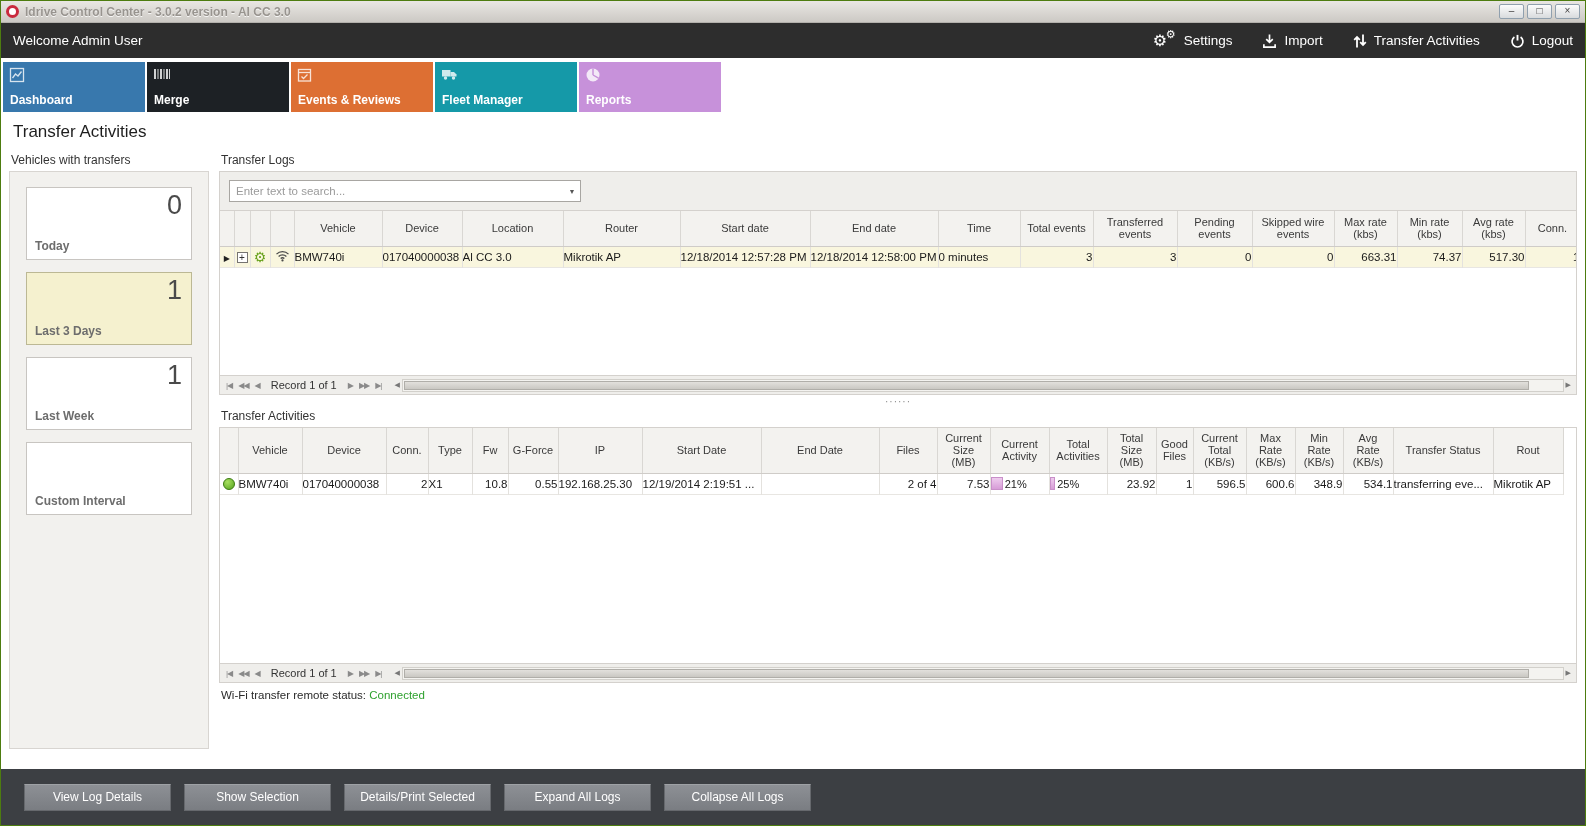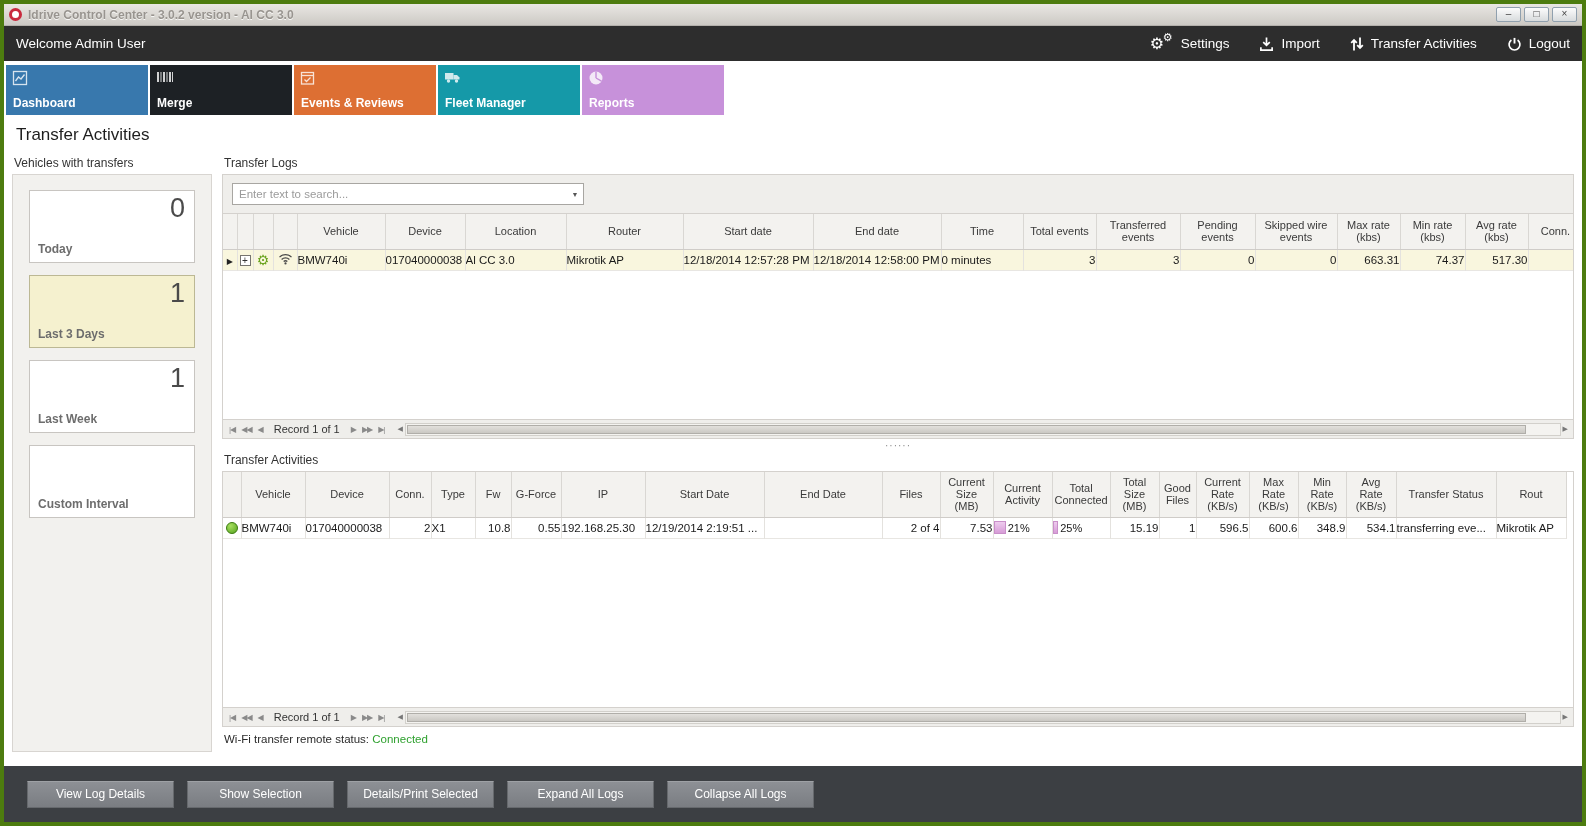--- a/index.html
+++ b/index.html
@@ -1,18 +1,18 @@
 <!DOCTYPE html>
 <html><head>
 <meta charset="utf-8">
 <style>
   * { box-sizing: border-box; }
   html,body { margin:0; padding:0; }
   body { width:1586px; height:826px; font-family:"Liberation Sans",sans-serif; background:#fff; overflow:hidden; }
-  .window { width:100%; height:100%; border:4px solid #4d7c0f; display:flex; flex-direction:column; background:#fff; }
+  .window { width:100%; height:100%; border:1px solid #4d7c0f; display:flex; flex-direction:column; background:#fff; }
 
   
   .titlebar { flex:0 0 22px; background:linear-gradient(#e9e7e3,#ccc9c4); border-bottom:1px solid #b3b0ab; display:flex; align-items:center; padding:0 5px; }
   .app-icon { width:13px; height:13px; border-radius:50%; border:3px solid #c92a3e; margin-right:6px; background:#fff; }
   .title-text { font-size:12px; font-weight:bold; color:#98948f; text-shadow:0 1px 0 #ffffffcc; }
   .win-controls { margin-left:auto; display:flex; gap:3px; }
   .win-btn { width:25px; height:15px; border:1px solid #90a0ae; border-radius:2px; background:linear-gradient(#fcfcfc,#d8dbdd); font-size:10px; line-height:12px; text-align:center; color:#444; cursor:pointer; }
 
   
   .topbar { flex:0 0 35px; background:#2d2d2d; display:flex; align-items:center; padding:0 12px; color:#fff; }
@@ -38,21 +38,21 @@
   .section-label { font-size:12px; color:#333; margin:2px 0 4px 2px; }
   .side { flex:0 0 200px; }
   .side-panel { border:1px solid #d8d5d1; background:#f2f1ee; height:578px; padding:15px 16px; }
   .vcard { background:#fff; border:1px solid #c8c5c1; height:73px; margin-bottom:12px; position:relative; cursor:pointer; }
   .vcard.selected { background:#f5f1cf; border-color:#bcb894; }
   .vcard-num { position:absolute; top:2px; right:9px; font-size:27px; color:#4a4a4a; }
   .vcard-label { position:absolute; left:8px; bottom:6px; font-size:12px; font-weight:bold; color:#6d6d6d; }
 
   .main { flex:1; min-width:0; }
   .panel { border:1px solid #d4d1cd; background:#efeeeb; display:flex; flex-direction:column; overflow:hidden; }
-  .logs-panel { height:265px; }
+  .logs-panel { height:224px; }
   .acts-panel { height:256px; }
   .search-row { flex:0 0 38px; padding:8px 9px; }
   .search-box { width:352px; height:22px; background:#fff; border:1px solid #a8a6a2; display:flex; align-items:center; }
   .search-box input { flex:1; border:0; outline:none; font-family:inherit; font-size:11.5px; padding:0 6px; color:#333; background:transparent; min-width:0; }
   .search-box input::placeholder { color:#9b9b9b; }
   .dd-arrow { width:16px; font-size:7px; color:#555; text-align:center; cursor:pointer; }
 
   .grid-area { flex:1; background:#fff; border-top:1px solid #d4d1cd; border-bottom:1px solid #d4d1cd; overflow:hidden; }
   table.grid { border-collapse:collapse; table-layout:fixed; }
   .grid th { background:#f3f2ef; border-right:1px solid #d9d7d3; border-bottom:1px solid #cfccc8; font-weight:normal; font-size:11px; color:#3a3a3a; text-align:center; padding:1px 2px; vertical-align:middle; overflow:hidden; }
@@ -348,24 +348,24 @@
                 <th>Conn.</th>
                 <th>Type</th>
                 <th>Fw</th>
                 <th>G-Force</th>
                 <th>IP</th>
                 <th>Start Date</th>
                 <th>End Date</th>
                 <th>Files</th>
                 <th>Current Size (MB)</th>
                 <th>Current Activity</th>
-                <th>Total Connected</th>
+                <th>Total Activities</th>
                 <th>Total Size (MB)</th>
                 <th>Good Files</th>
-                <th>Current Rate (KB/s)</th>
+                <th>Current Total (KB/s)</th>
                 <th>Max Rate (KB/s)</th>
                 <th>Min Rate (KB/s)</th>
                 <th>Avg Rate (KB/s)</th>
                 <th>Transfer Status</th>
                 <th>Rout</th>
               </tr>
             </thead>
             <tbody>
               <tr>
                 <td class="c"><span class="status-dot"></span></td>
@@ -385,21 +385,21 @@
                     <div class="pfill" style="width: 21%;"></div>
                     <span>21%</span>
                   </div>
                 </td>
                 <td>
                   <div class="pbar">
                     <div class="pfill" style="width: 10%;"></div>
                     <span>25%</span>
                   </div>
                 </td>
-                <td class="r">15.19</td>
+                <td class="r">23.92</td>
                 <td class="r">1</td>
                 <td class="r">596.5</td>
                 <td class="r">600.6</td>
                 <td class="r">348.9</td>
                 <td class="r">534.1</td>
                 <td>transferring eve...</td>
                 <td>Mikrotik AP</td>
               </tr>
             </tbody>
           </table>

